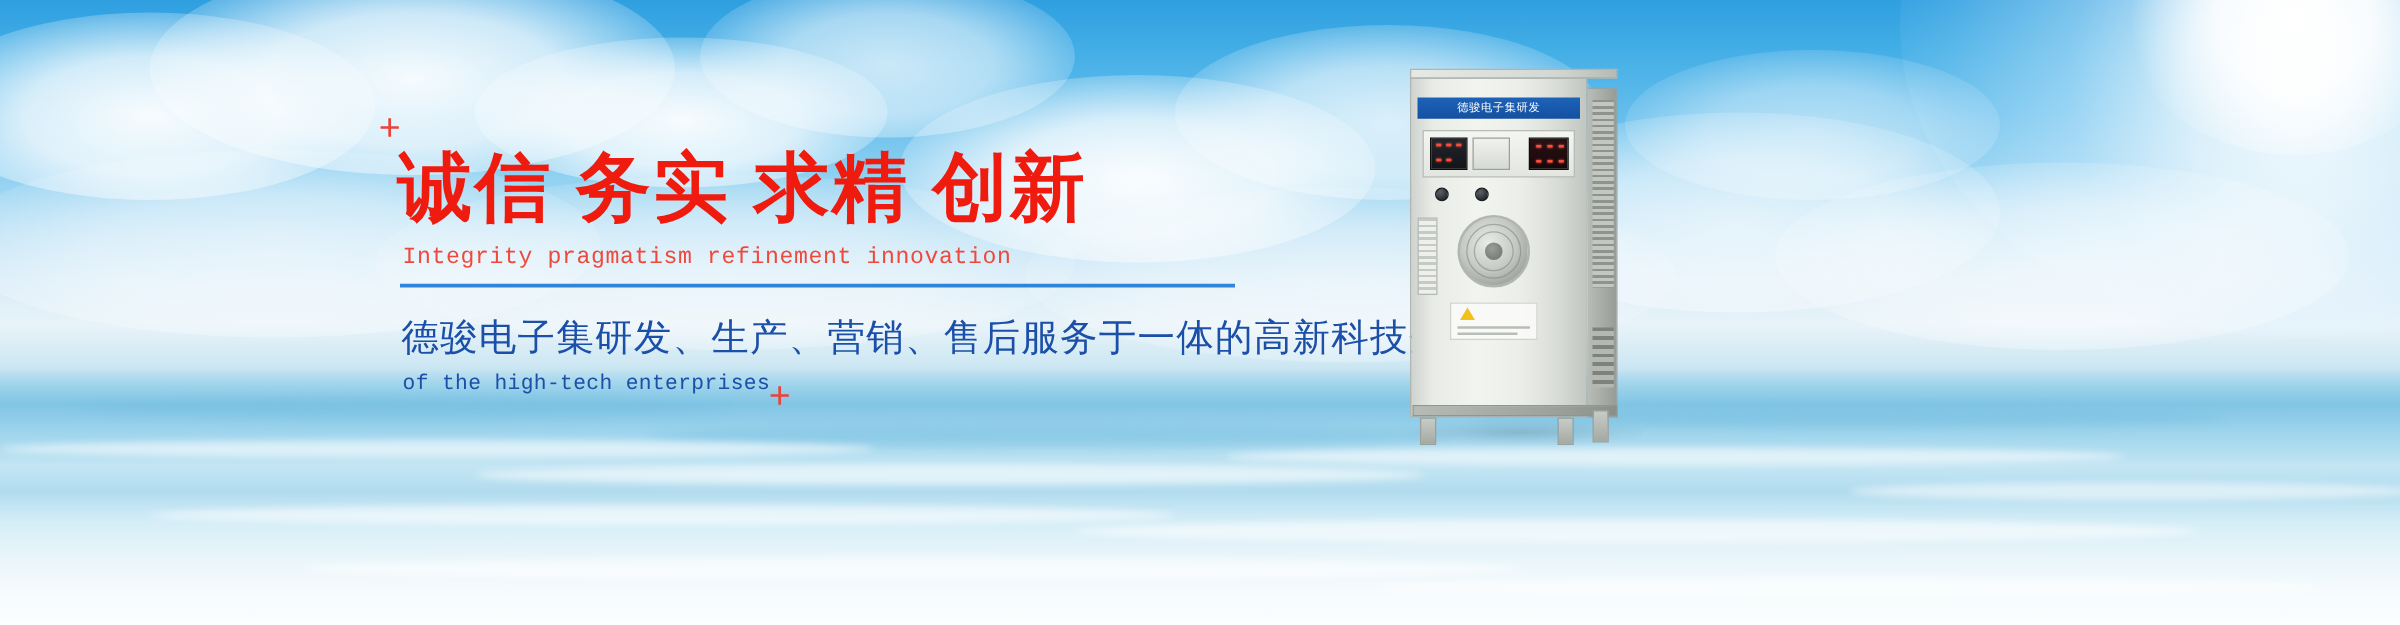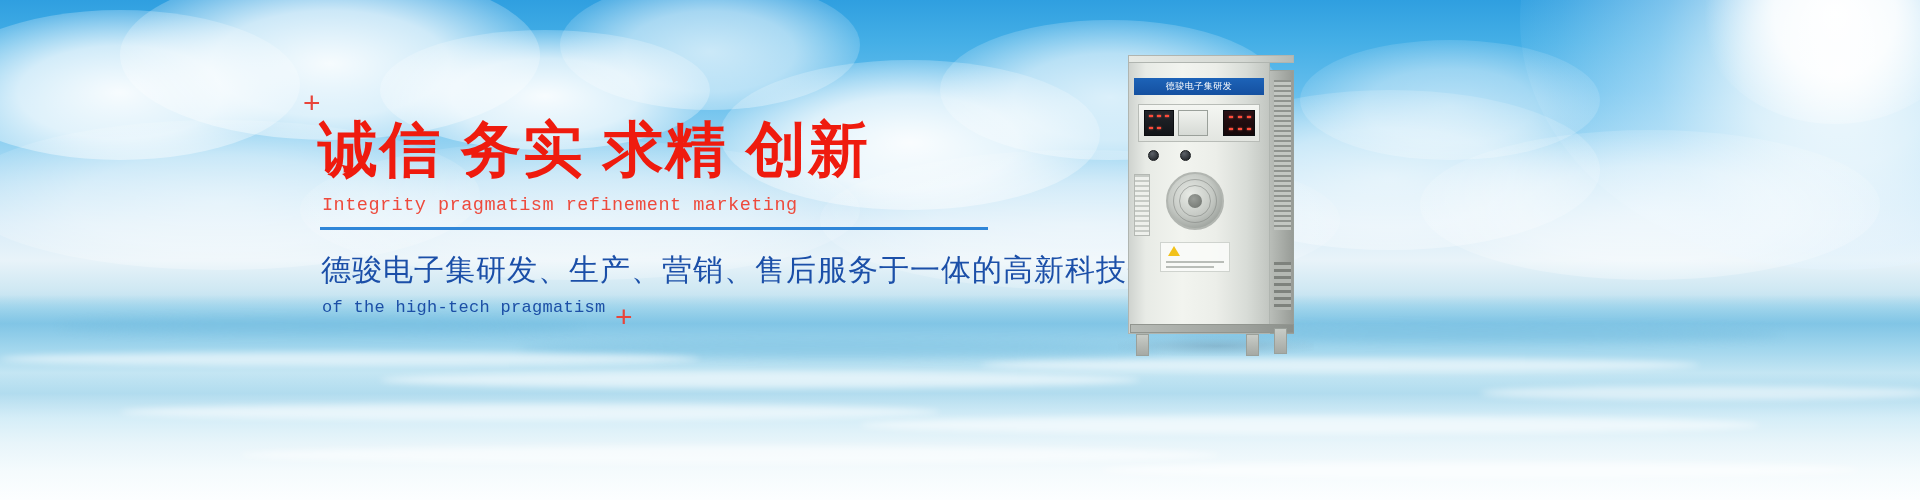--- a/index.html
+++ b/index.html
@@ -351,24 +351,24 @@
   <div class="wave" style="left:860px;  top:416px; width:900px; height:18px;"></div>
   <div class="wave" style="left:1480px; top:386px; width:460px; height:14px;"></div>
   <div class="wave" style="left:240px;  top:446px; width:980px; height:18px;"></div>
   <div class="wave" style="left:1100px; top:462px; width:760px; height:16px;"></div>
 
   <div class="plus plus-1">+</div>
   <div class="plus plus-2">+</div>
 
   <div class="text-block">
     <div class="headline">诚信 务实 求精 创新</div>
-    <div class="sub-en-red">Integrity  pragmatism  refinement  marketing</div>
+    <div class="sub-en-red">Integrity  pragmatism  refinement  innovation</div>
     <div class="divider"></div>
     <div class="sub-cn-blue">德骏电子集研发、生产、营销、售后服务于一体的高新科技企业</div>
-    <div class="sub-en-blue" style="margin-top:2px;">of the high-tech pragmatism</div>
+    <div class="sub-en-blue" style="margin-top:2px;">of the high-tech enterprises</div>
   </div>
 
   <div class="m-shadow"></div>
   <div class="machine">
     <div class="m-top"></div>
     <div class="m-side"></div>
     <div class="m-body"></div>
 
     <div class="m-label">德骏电子集研发</div>
 

